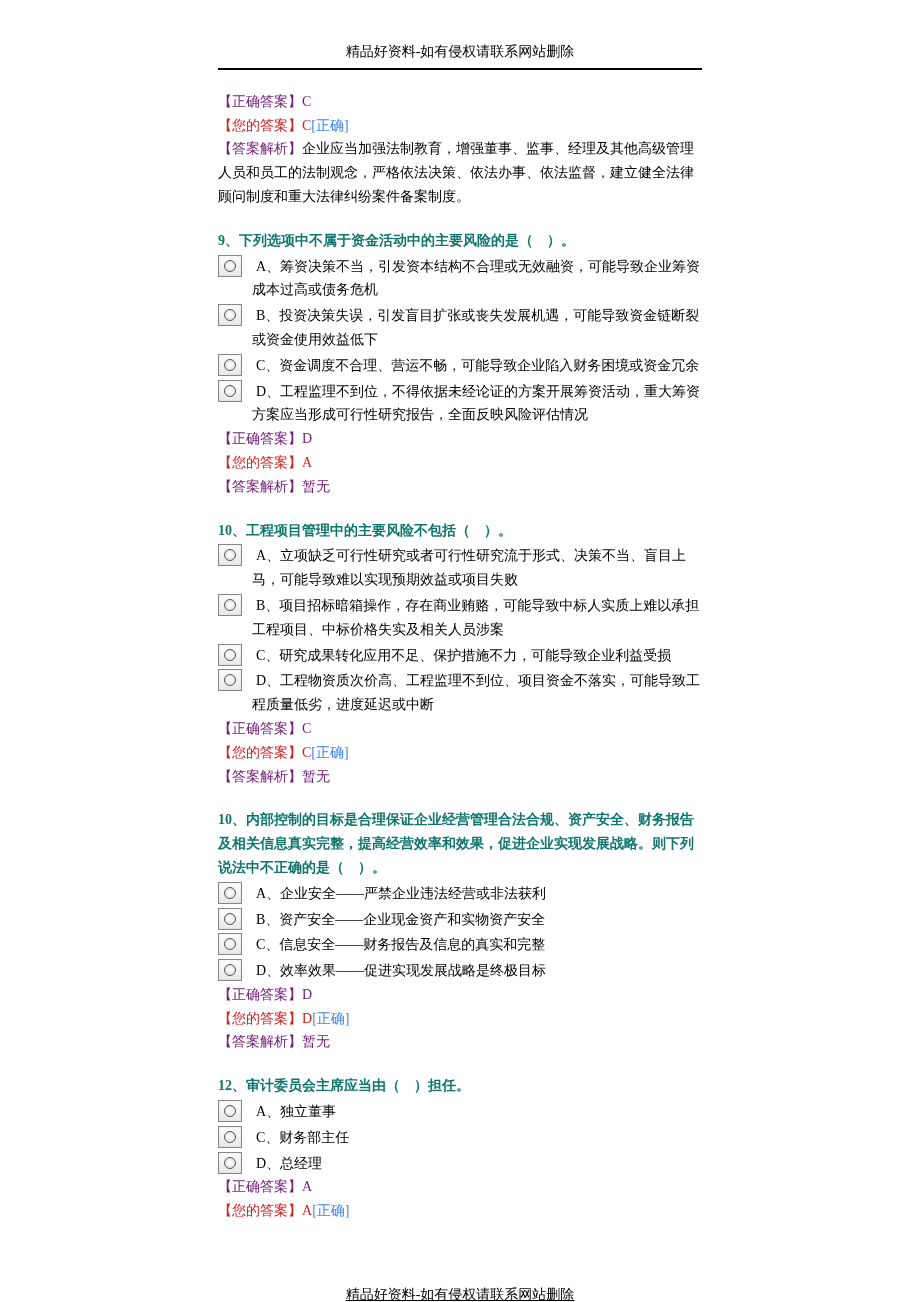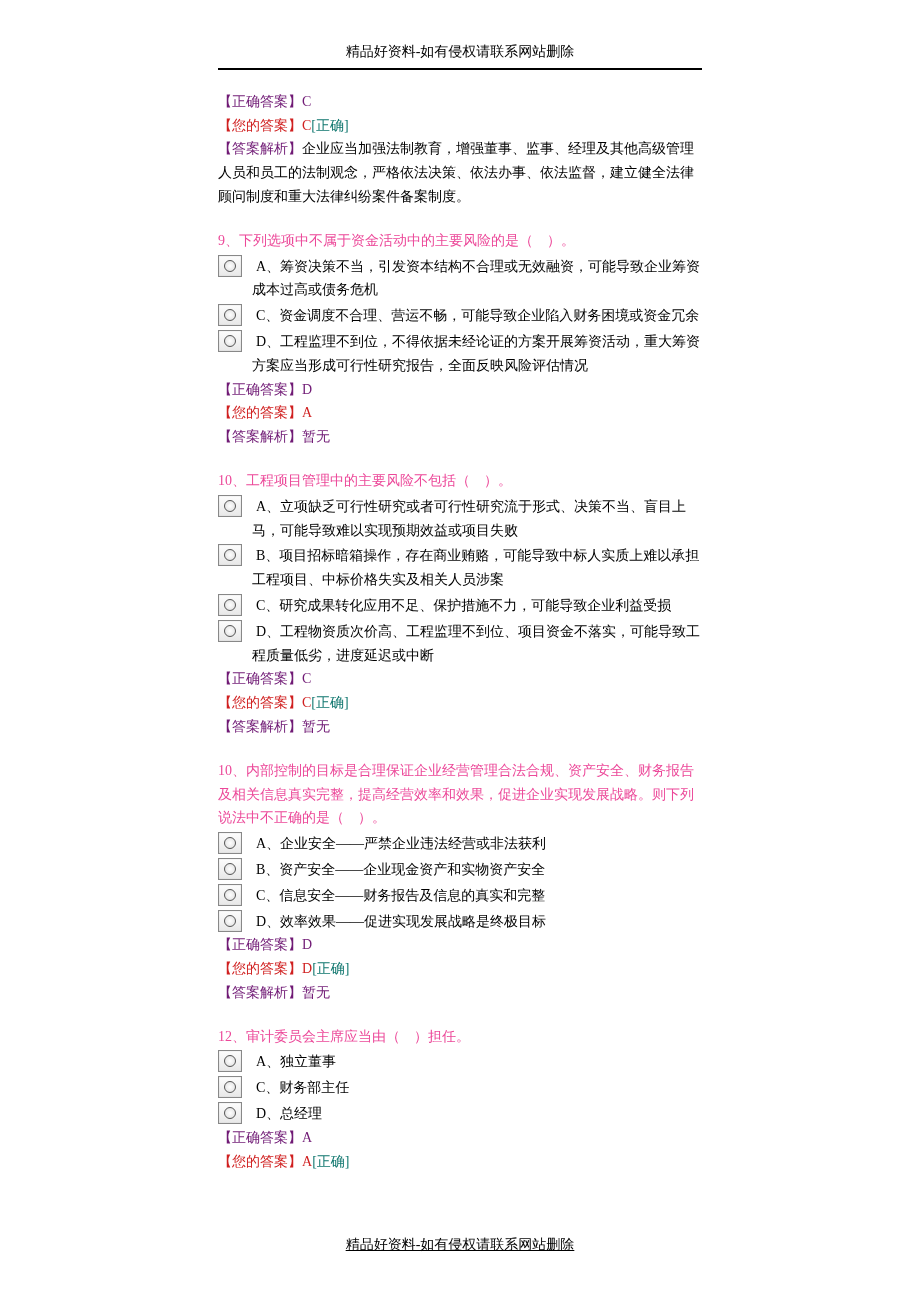--- a/index.html
+++ b/index.html
@@ -22,23 +22,23 @@
     padding-bottom: 4px;
     border-bottom: 2px solid #000;
     margin: 0 130px 20px 130px;
   }
   .content {
     padding: 0 130px;
   }
   .correct-ans { color: #701a75; }
   .your-ans { color: #d02020; }
   .explain { color: #701a75; }
-  .mark { color: #0f766e; margin-top: 20px; }
+  .mark { color: #3b82f6; margin-top: 20px; }
   .question-block { margin-top: 20px; }
-  .qtext { color: #ec4899; }
+  .qtext { color: #0f766e; font-weight: bold; }
   .opt-row {
     display: flex;
     align-items: flex-start;
     margin-top: 2px;
   }
   .radio-box {
     width: 22px;
     height: 20px;
     border: 1px solid #888;
     background: linear-gradient(#fdfdfd, #e8e8e8);
@@ -98,20 +98,26 @@
       <div class="opt-row">
         <div class="radio-box">
             <div class="radio-dot"></div>
           </div>
         <div class="opt-text-wrap"><span class="opt-text">A、筹资决策不当，引发资本结构不合理或无效融资，可能导致企业筹资成本过高或债务危机</span></div>
       </div>
       <div class="opt-row">
         <div class="radio-box">
             <div class="radio-dot"></div>
           </div>
+        <div class="opt-text-wrap"><span class="opt-text">B、投资决策失误，引发盲目扩张或丧失发展机遇，可能导致资金链断裂或资金使用效益低下</span></div>
+      </div>
+      <div class="opt-row">
+        <div class="radio-box">
+            <div class="radio-dot"></div>
+          </div>
         <div class="opt-text-wrap"><span class="opt-text">C、资金调度不合理、营运不畅，可能导致企业陷入财务困境或资金冗余</span></div>
       </div>
       <div class="opt-row">
         <div class="radio-box">
             <div class="radio-dot"></div>
           </div>
         <div class="opt-text-wrap"><span class="opt-text">D、工程监理不到位，不得依据未经论证的方案开展筹资活动，重大筹资方案应当形成可行性研究报告，全面反映风险评估情况</span></div>
       </div>
       <div class="correct-ans">
         <span>【正确答案】</span><span>D</span>

